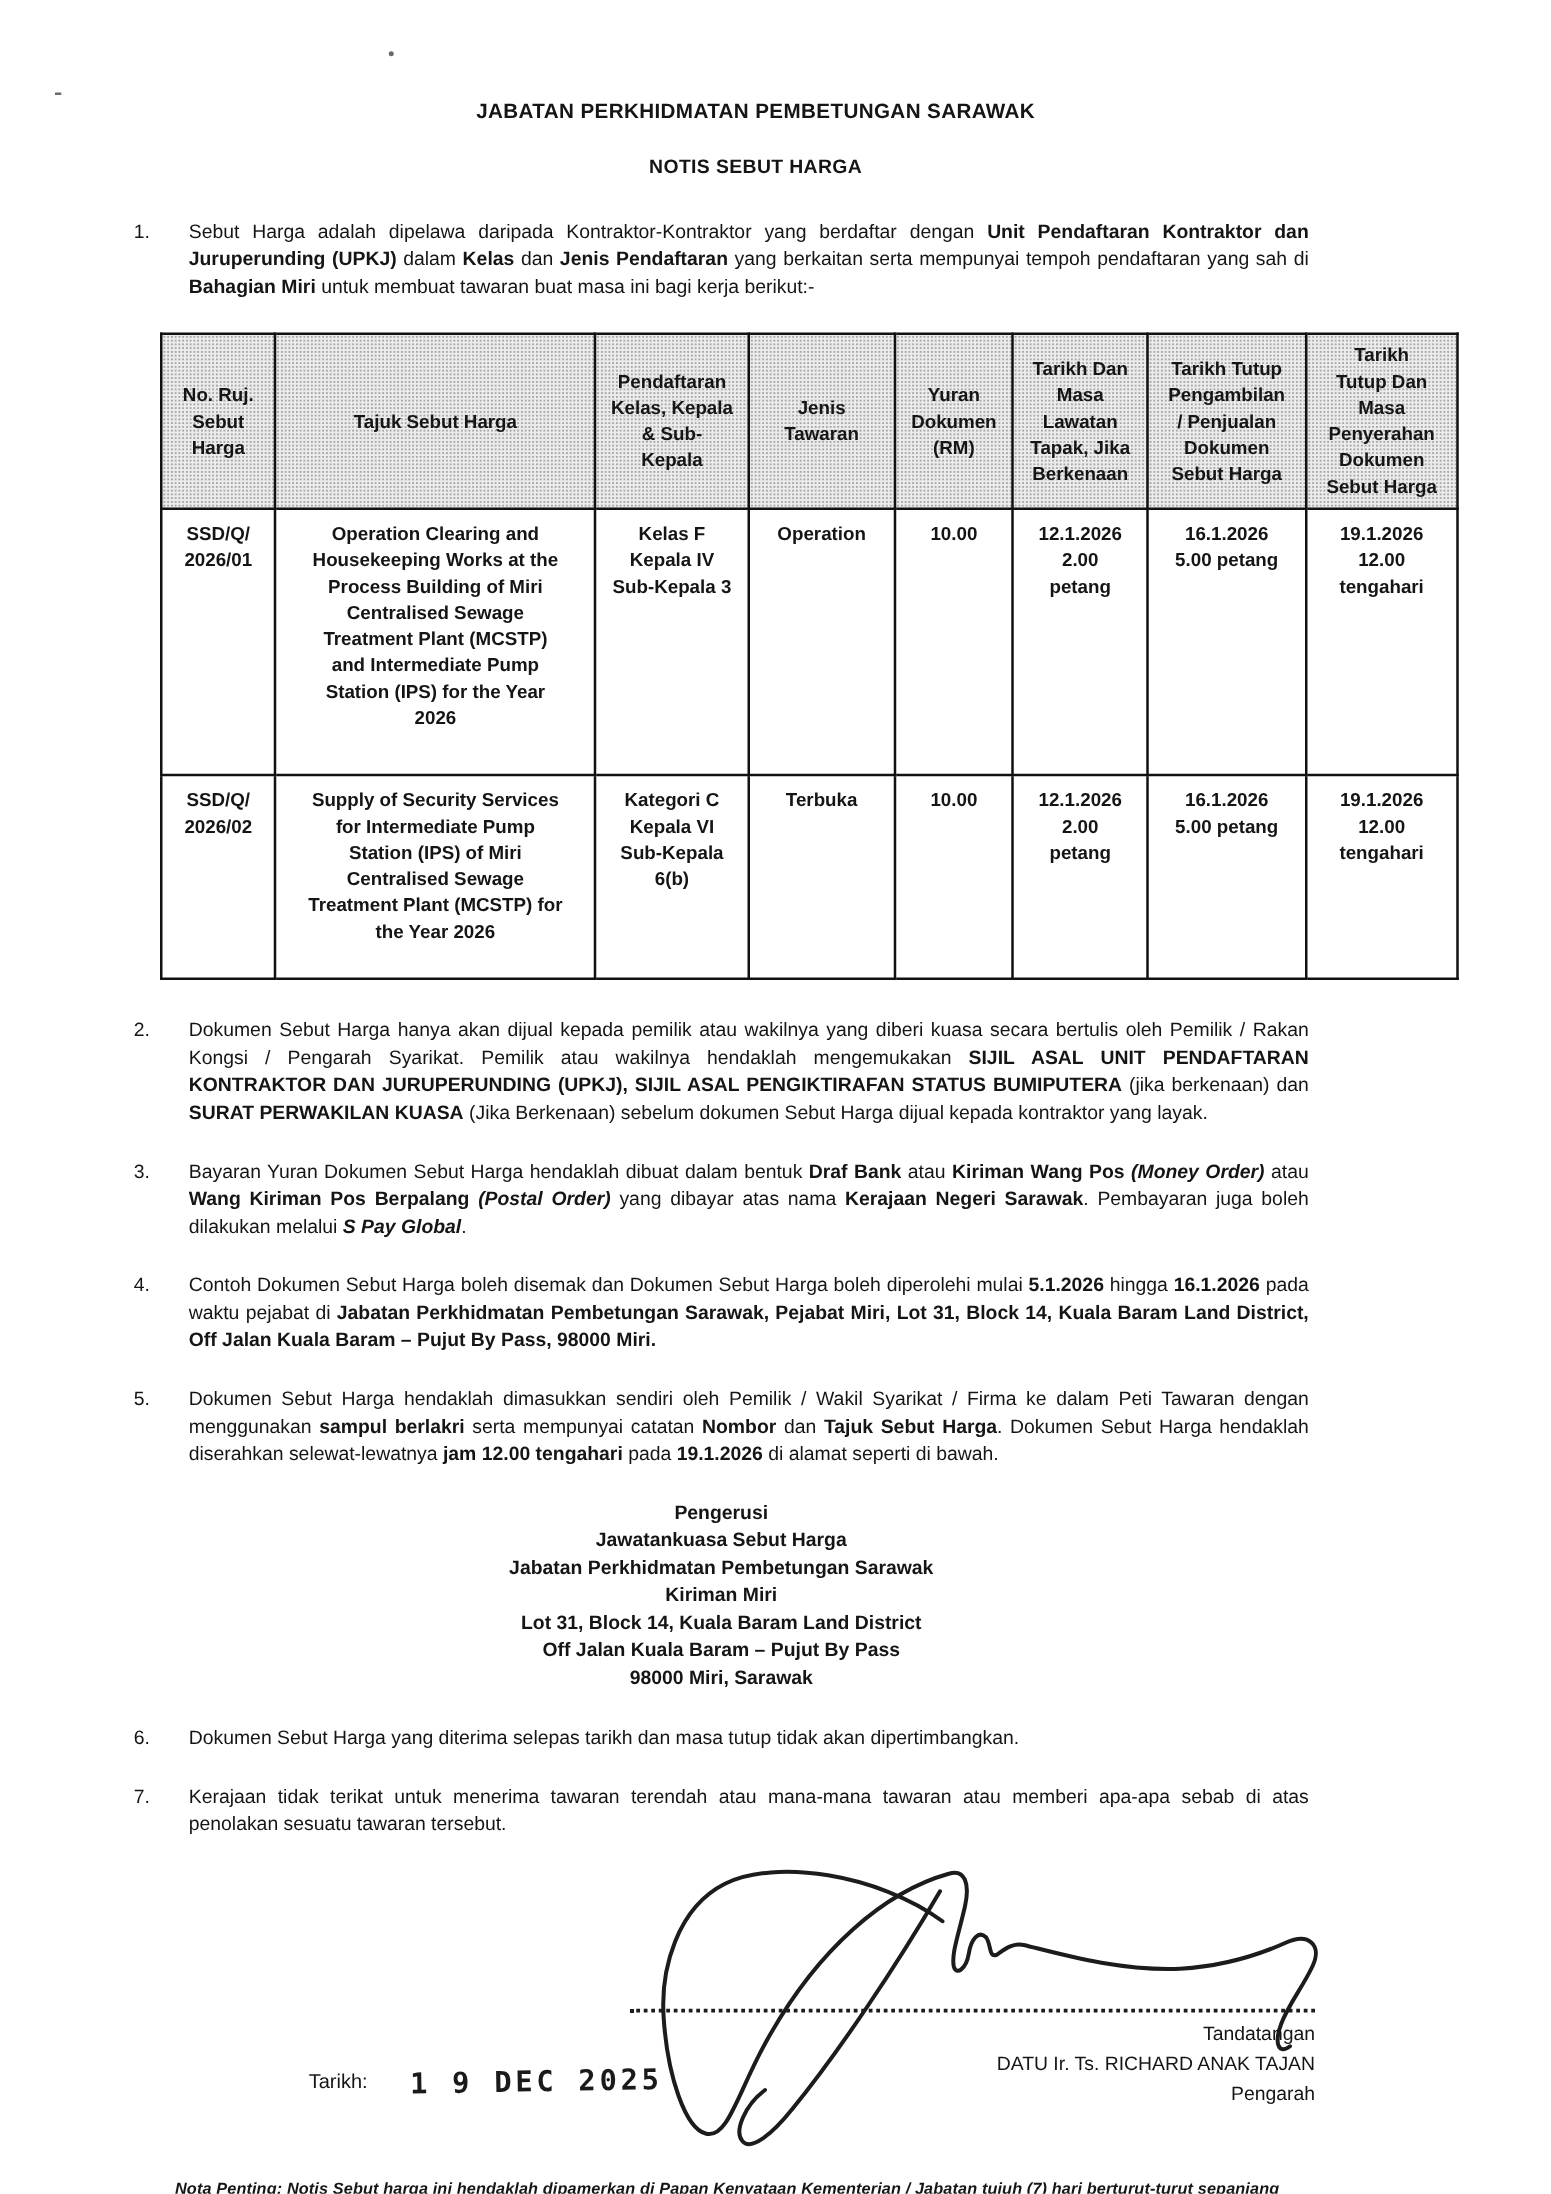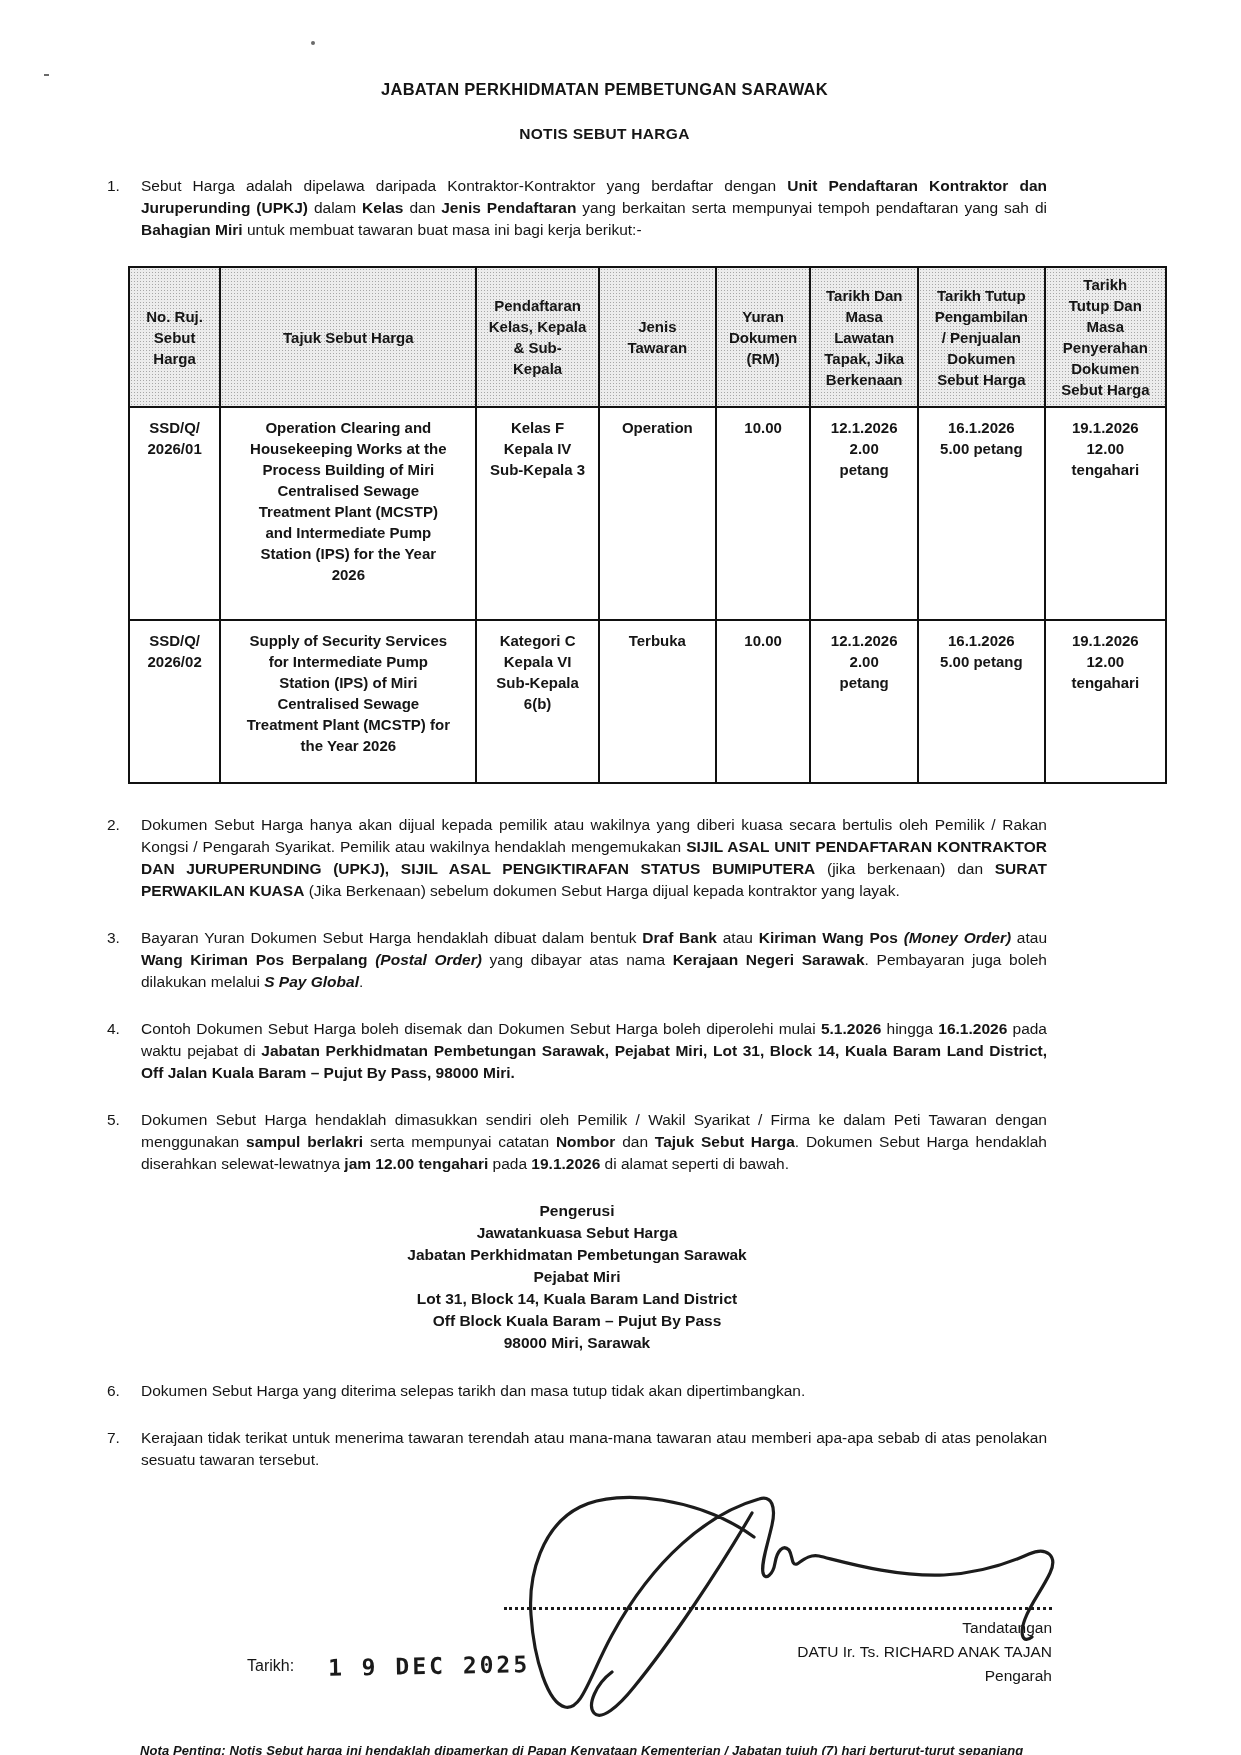--- a/index.html
+++ b/index.html
@@ -13,21 +13,21 @@
   .b{font-weight:700;}
   .i{font-style:italic;}
   .speck{position:absolute;background:#6a6a6a;border-radius:50%;}
   
   .titles{text-align:center;margin-left:55px;}
   .doc-title{font-size:16.5px;font-weight:700;letter-spacing:.3px;margin-bottom:26px;}
   .doc-subtitle{font-size:15.5px;font-weight:700;letter-spacing:.3px;margin-bottom:32px;}
   
   .para{display:flex;margin-bottom:25px;font-size:15.5px;line-height:1.42;}
   .pnum{width:34px;flex:none;}
-  .ptext{flex:1;text-align:justify;}
+  .ptext{flex:1;text-align:justify;margin-left:10px;}
   
   table.quote{border-collapse:collapse;margin:2px 0 30px 21px;width:1039px;table-layout:fixed;
     font-size:15px;font-weight:700;}
   table.quote th,table.quote td{
     border:2px solid #111;text-align:center;white-space:pre-line;
     padding:6px 4px;line-height:1.4;
   }
   table.quote th{
     height:96px;vertical-align:middle;
     background-color:#ececec;
@@ -186,23 +186,23 @@
 
     <div class="para">
       <div class="pnum">5.</div>
       <div class="ptext"><span>Dokumen Sebut Harga hendaklah dimasukkan sendiri oleh Pemilik / Wakil Syarikat / Firma ke dalam Peti Tawaran dengan menggunakan </span><span class="b">sampul berlakri</span><span> serta mempunyai catatan </span><span class="b">Nombor</span><span> dan </span><span class="b">Tajuk Sebut Harga</span><span>. Dokumen Sebut Harga hendaklah diserahkan selewat-lewatnya </span><span class="b">jam 12.00 tengahari</span><span> pada </span><span class="b">19.1.2026</span><span> di alamat seperti di bawah.</span></div>
     </div>
 
     <div class="address">
       <div>Pengerusi</div>
       <div>Jawatankuasa Sebut Harga</div>
       <div>Jabatan Perkhidmatan Pembetungan Sarawak</div>
-      <div>Pejabat Miri</div>
+      <div>Kiriman Miri</div>
       <div>Lot 31, Block 14, Kuala Baram Land District</div>
-      <div>Off Block Kuala Baram – Pujut By Pass</div>
+      <div>Off Jalan Kuala Baram – Pujut By Pass</div>
       <div>98000 Miri, Sarawak</div>
     </div>
 
     <div class="para">
       <div class="pnum">6.</div>
       <div class="ptext"><span>Dokumen Sebut Harga yang diterima selepas tarikh dan masa tutup tidak akan dipertimbangkan.</span></div>
     </div>
 
     <div class="para" style="margin-bottom:8px;">
       <div class="pnum">7.</div>

